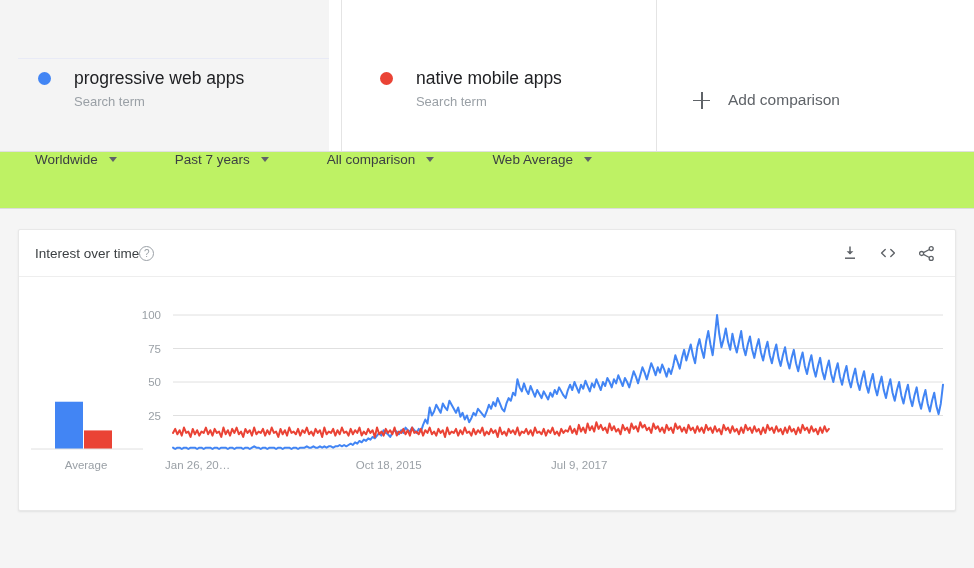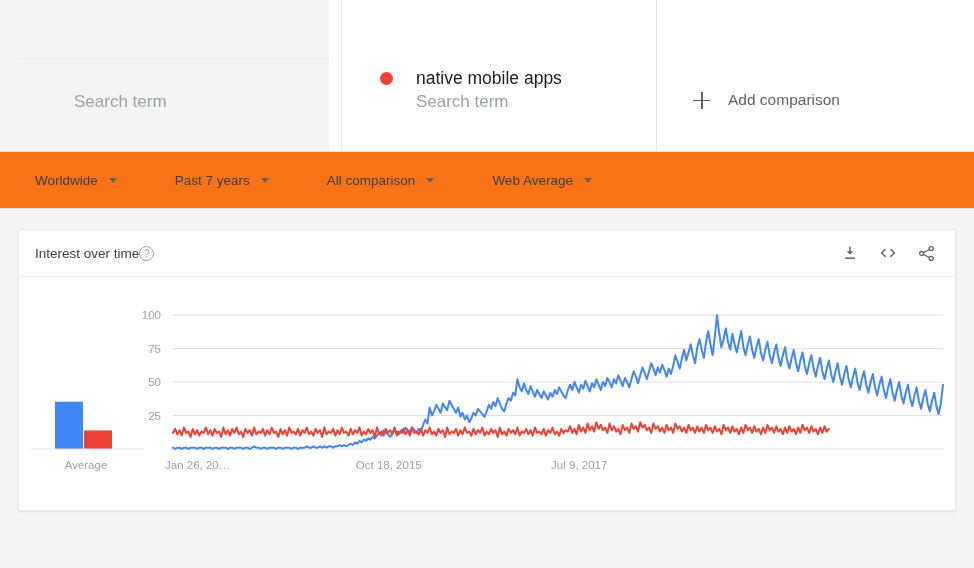--- a/index.html
+++ b/index.html
@@ -69,21 +69,21 @@
     border-radius: 50%;
     flex: 0 0 13px;
   }
   .term-name {
     font-size: 17.5px;
     color: #202124;
     line-height: 22px;
     white-space: nowrap;
   }
   .term-sub {
-    font-size: 17px;
+    font-size: 13px;
     color: #9aa0a6;
     margin: 5px 0 0 36px;
     line-height: 15px;
   }
 
   .add-comparison {
     display: flex;
     align-items: center;
     gap: 18px;
     cursor: pointer;
@@ -104,23 +104,23 @@
   .plus-icon::after  { top: 0; bottom: 0; left: 8px; width: 1.6px; }
   .add-label {
     font-size: 15.5px;
     color: #5f6368;
     white-space: nowrap;
   }
 
   
   .filters {
     display: flex;
-    align-items: center;
+    align-items: flex-start;
     height: 57px;
-    background: #f97316;
+    background: #bef264;
     border-bottom: 1px solid #dcdcdc;
     padding-left: 35px;
     box-sizing: border-box;
   }
   .filter {
     display: flex;
     align-items: center;
     gap: 11px;
     margin-right: 58px;
     cursor: pointer;
@@ -201,20 +201,24 @@
   }
   .chart-svg { display: block; }
 </style>
 </head>
 <body>
 
 <div class="terms-row">
 
   <div class="term-card c0">
     <div class="term-inner">
+      <div class="term-line">
+        <span class="dot" style="background:#4285f4"></span>
+        <span class="term-name">progressive web apps</span>
+      </div>
       <div class="term-sub">Search term</div>
     </div>
   </div>
 
   <div class="term-card c1">
     <div class="term-inner">
       <div class="term-line">
         <span class="dot" style="background:#ea4335"></span>
         <span class="term-name">native mobile apps</span>
       </div>

